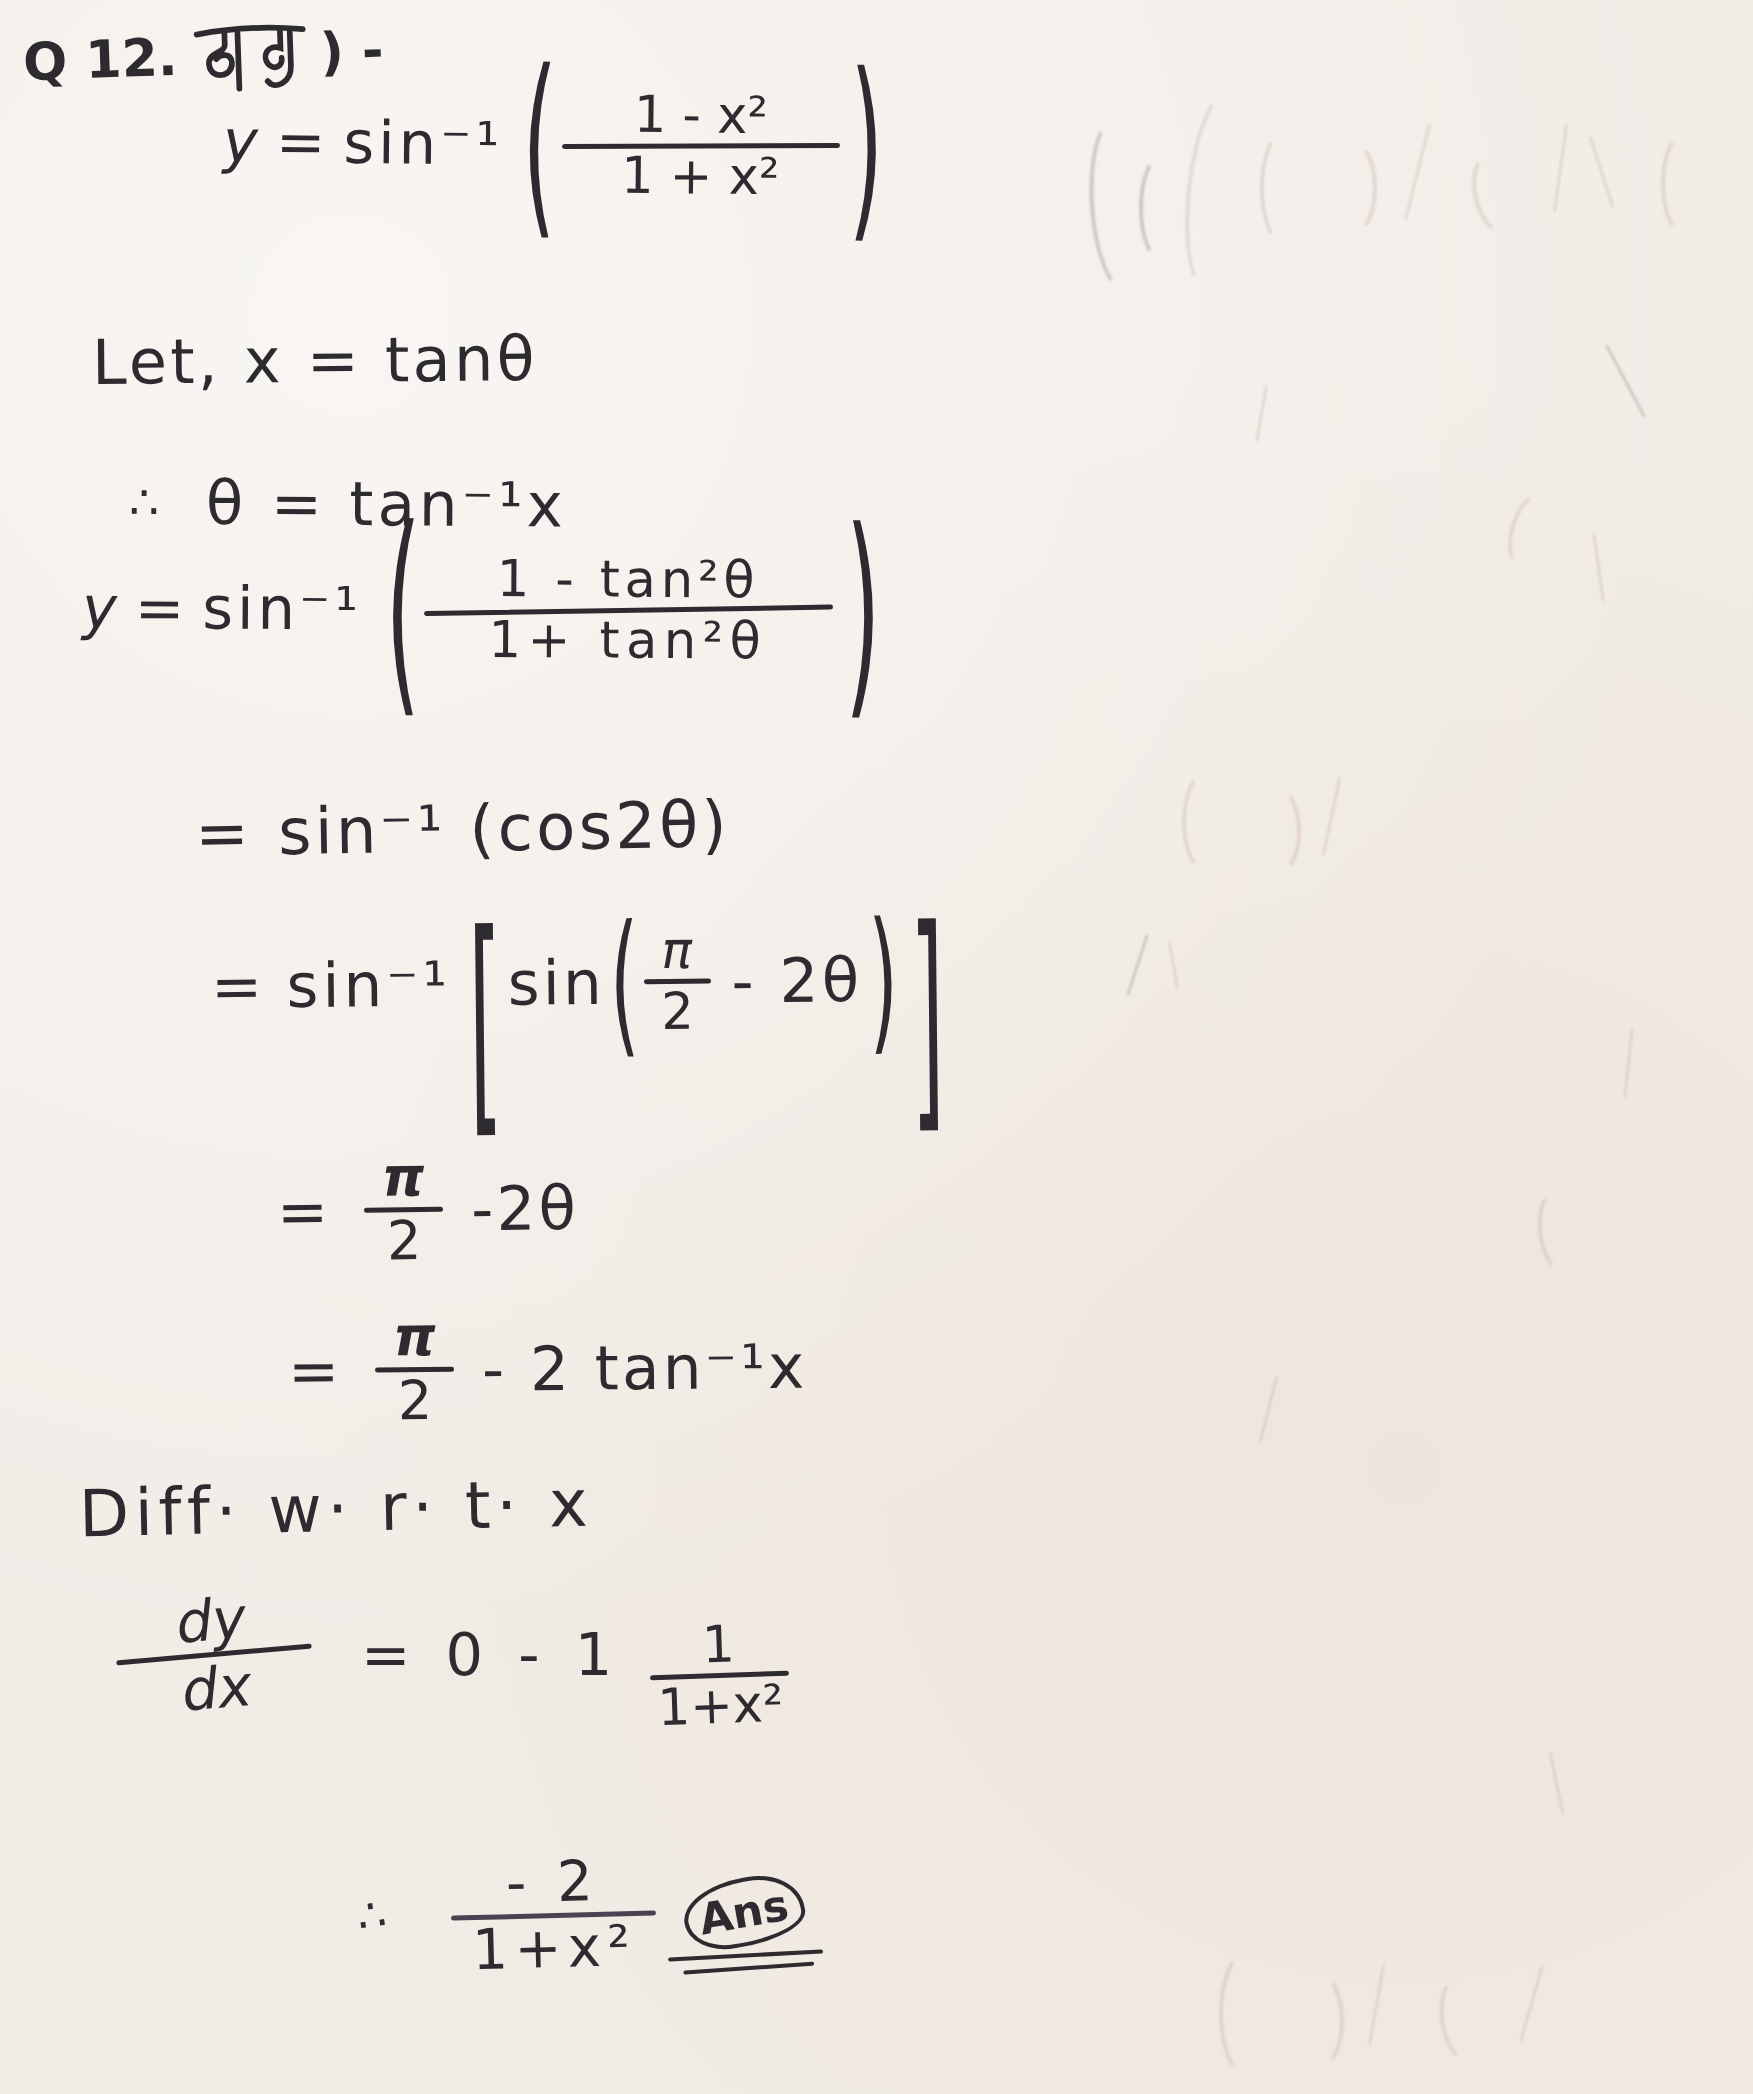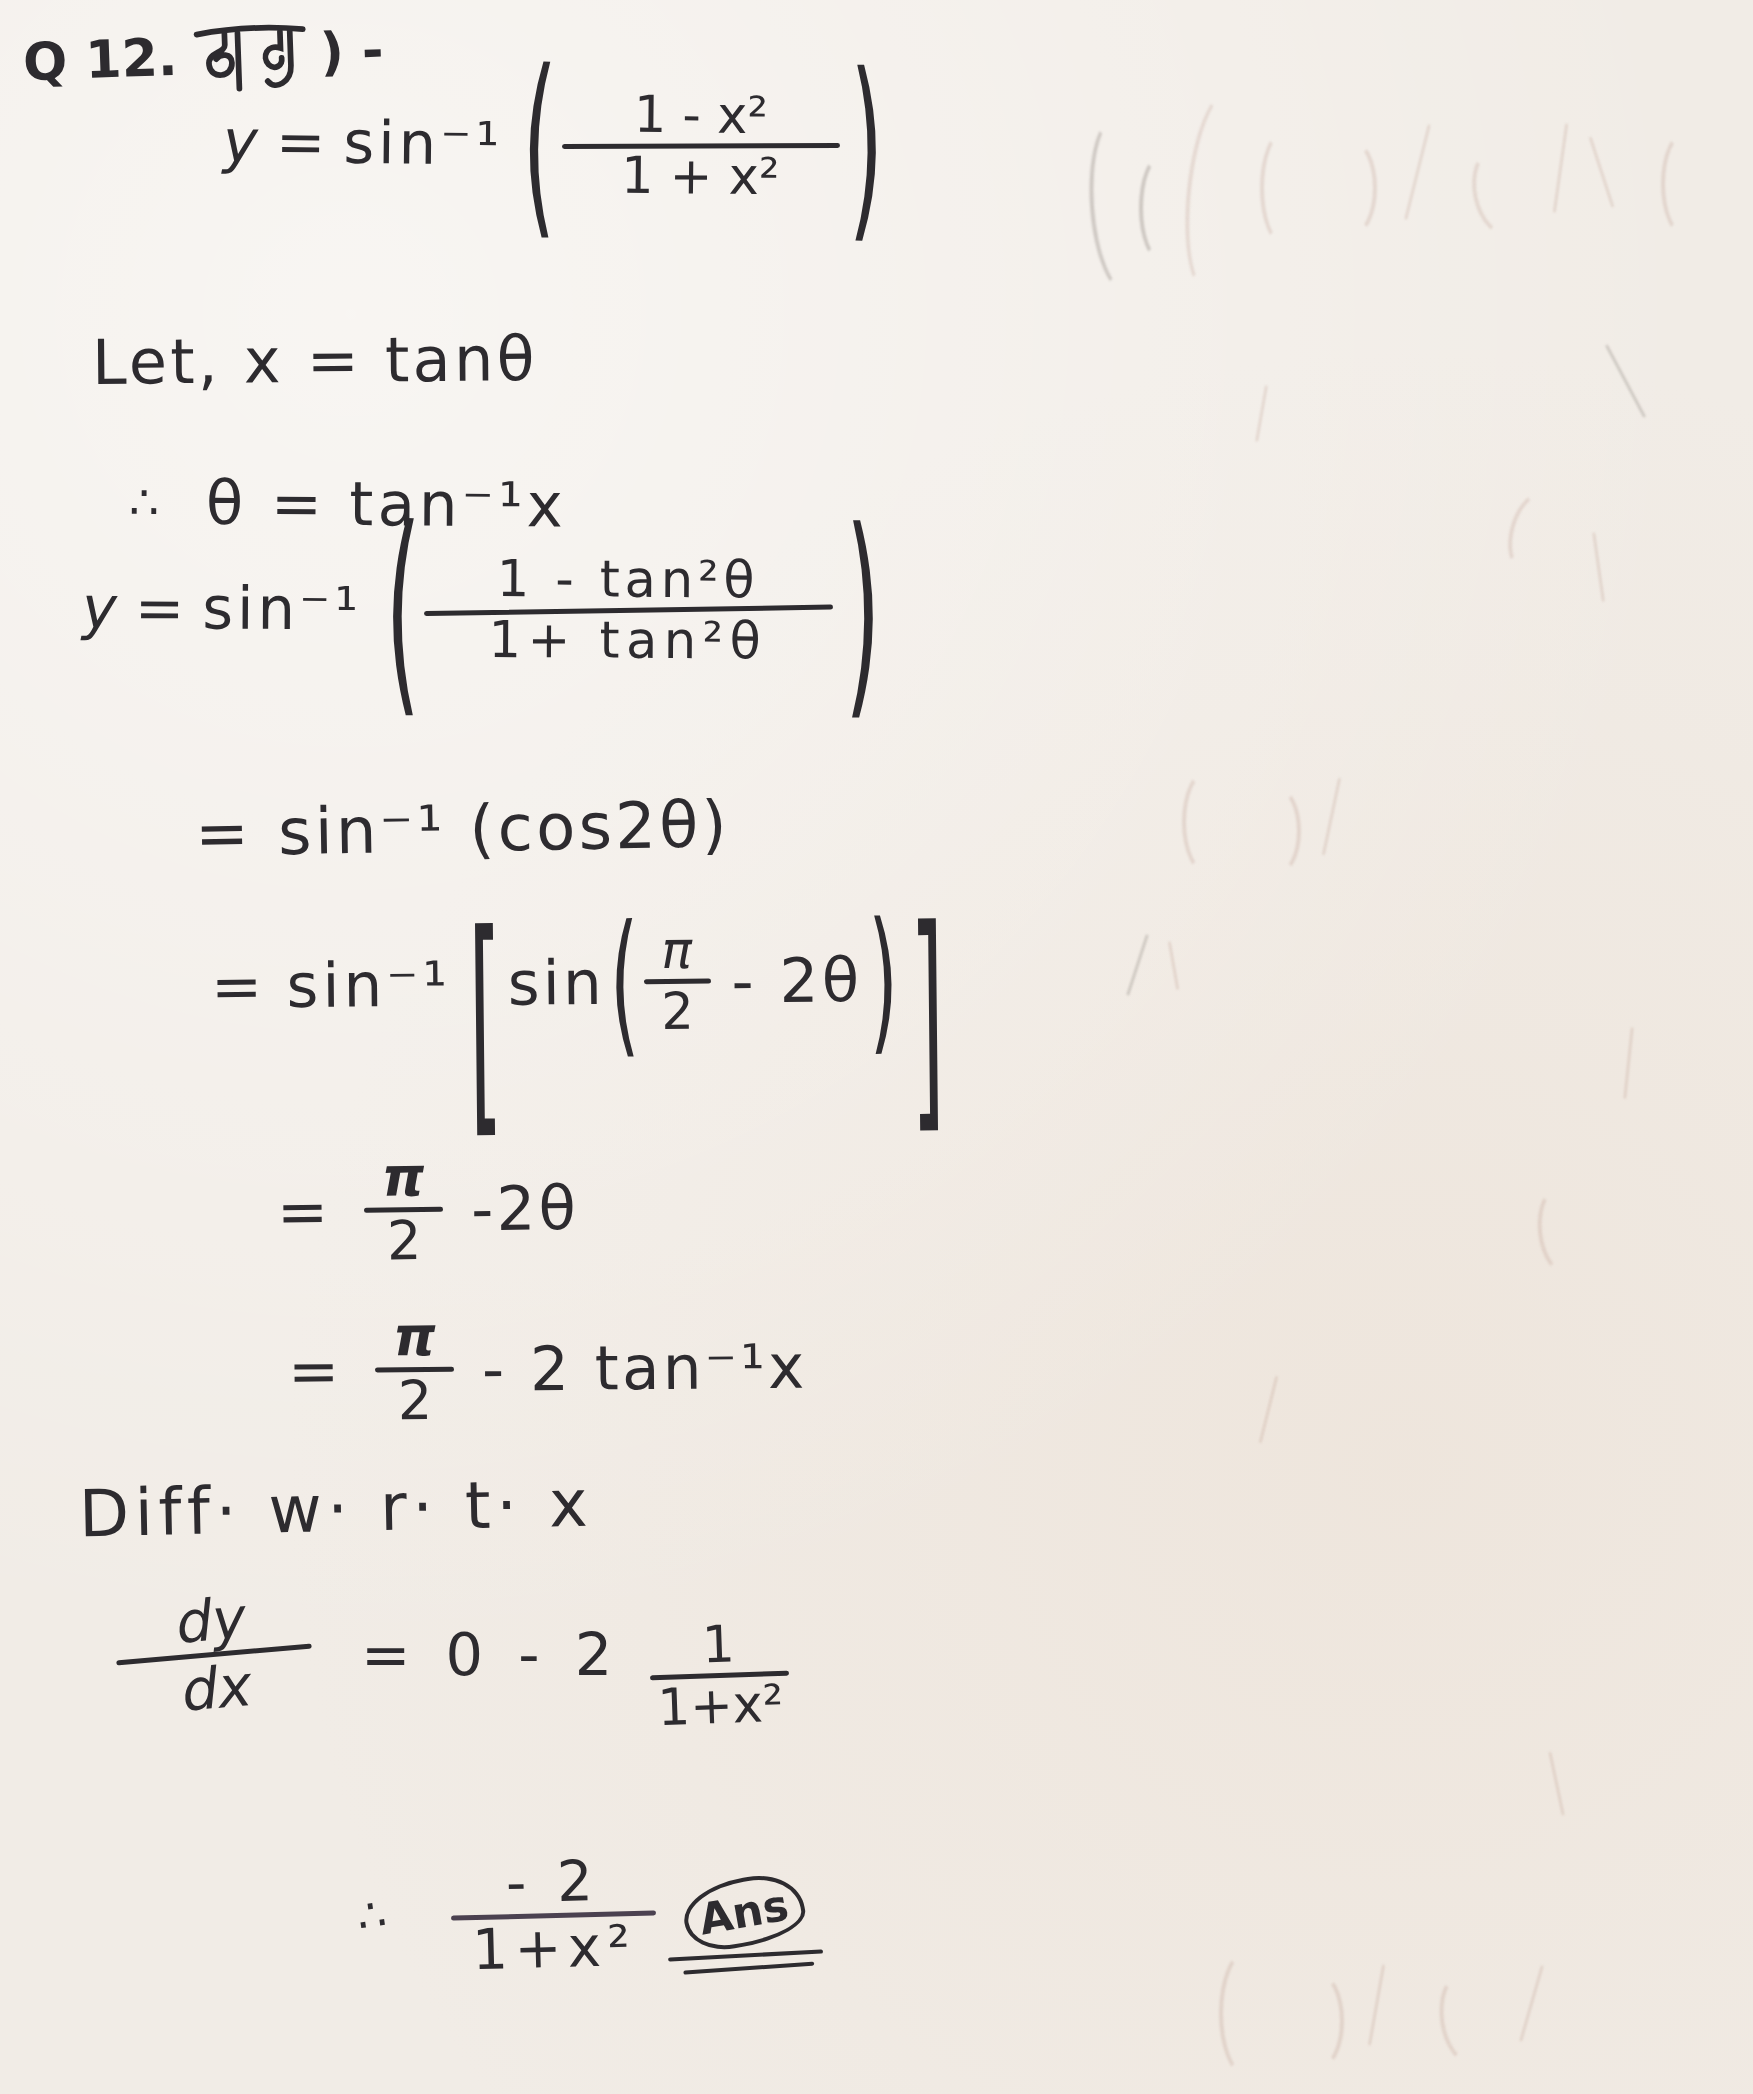--- a/index.html
+++ b/index.html
@@ -137,21 +137,21 @@
   <div class="line" style="left:79px;top:1471px;font-size:65px;transform:rotate(-1.2deg);letter-spacing:5.7px;">
     <span>Diff· w· r· t· x</span>
   </div>
 
   <div class="line" style="left:116px;top:1589px;font-size:59px;">
     <span class="frac" style="font-size:57px;font-style:italic;transform:rotate(-5deg);">
       <span class="num">dy</span>
       <span class="bar" style="width:196px;"></span>
       <span class="den">dx</span>
     </span>
-    <span style="margin:0 24.5px 0 49px;letter-spacing:8.2px;">= 0 - 2</span>
+    <span style="margin:0 24.5px 0 49px;letter-spacing:8.2px;">= 0 - 1</span>
     <span class="frac" style="font-size:51px;transform:translateY(21px) rotate(-2deg);">
       <span class="num">1</span>
       <span class="bar" style="width:139px;"></span>
       <span class="den">1+x²</span>
     </span>
   </div>
 
   <div class="line" style="left:357px;top:1851px;font-size:57px;">
     <span style="font-size:46px;margin-right:65px;transform:rotate(-8deg);display:inline-block;">∴</span>
     <span class="frac" style="font-size:56px;transform:rotate(-1.5deg);">

